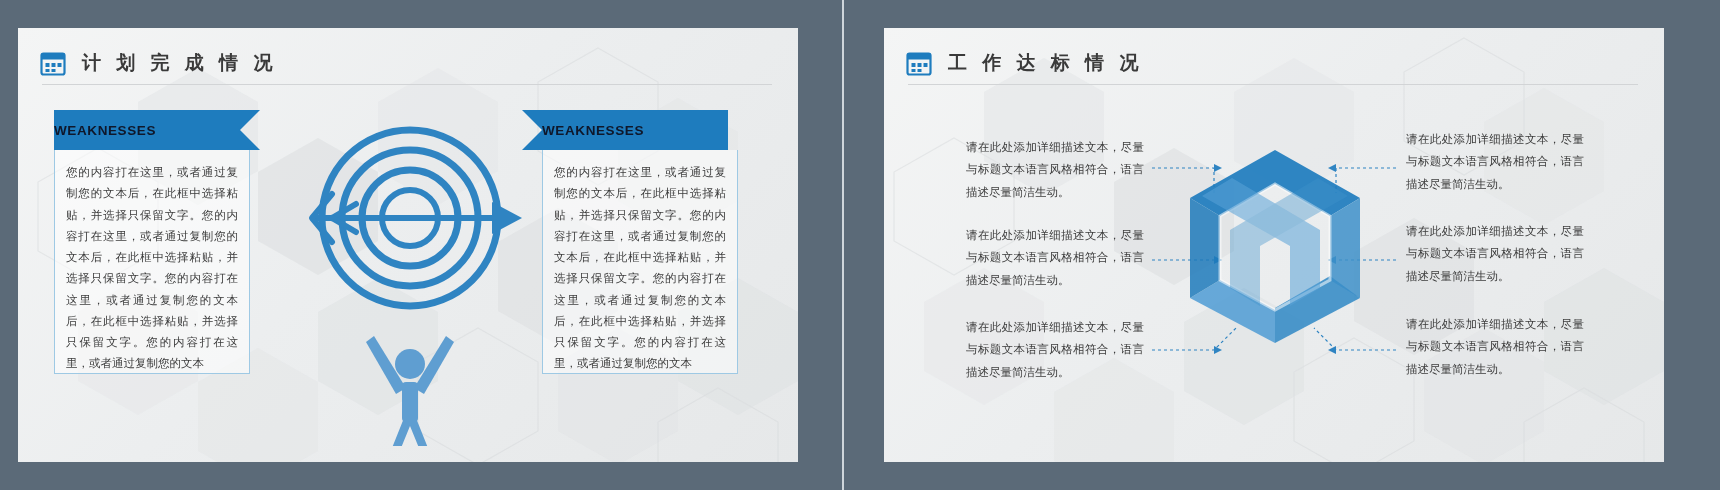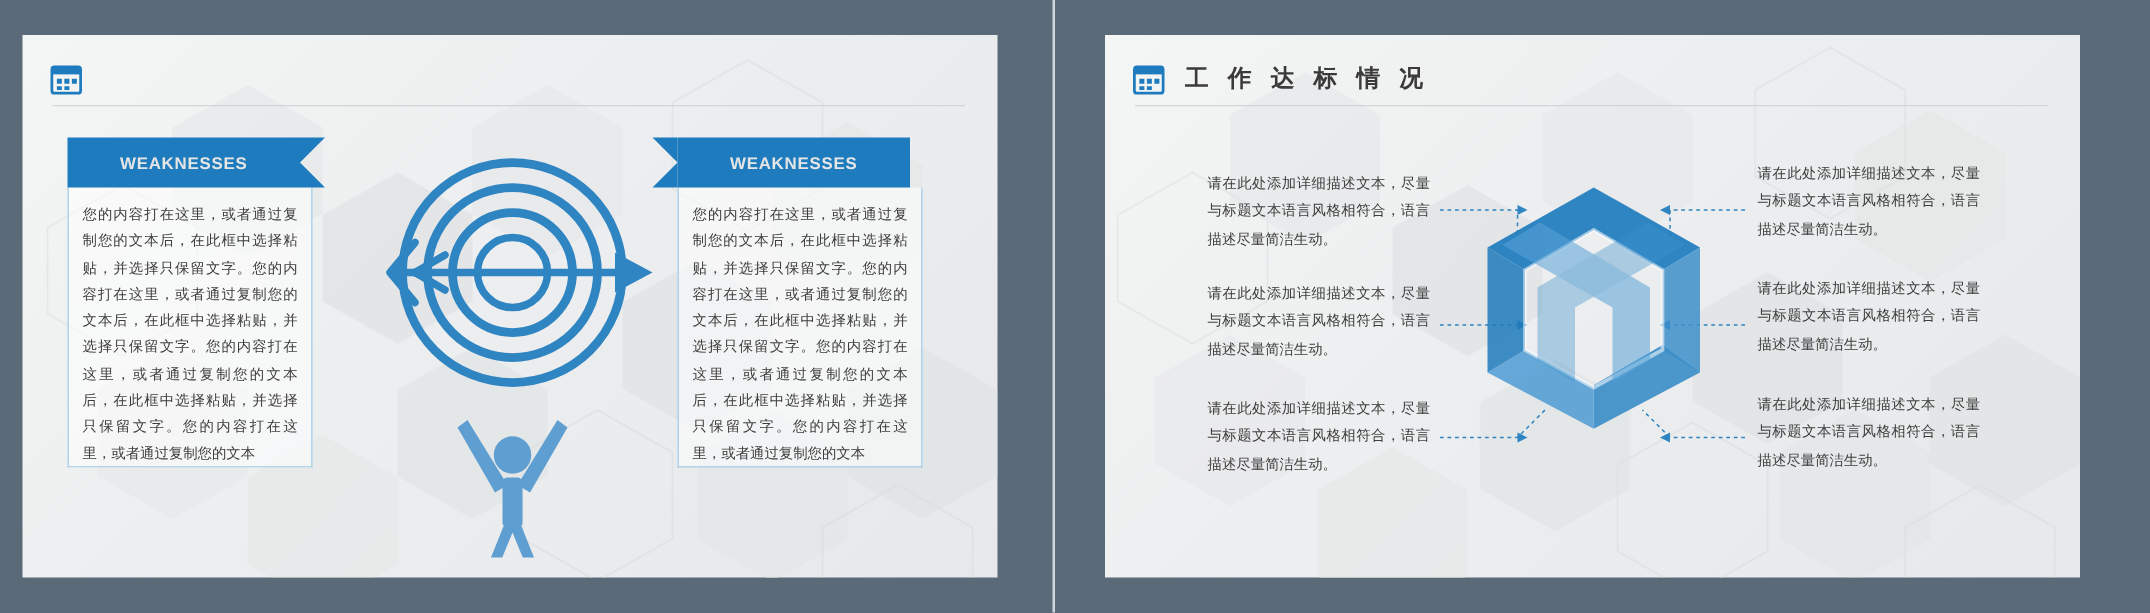--- a/index.html
+++ b/index.html
@@ -78,22 +78,21 @@
   }
   .ribbon-block.b1 { left: 36px; top: 82px; }
   .ribbon-block.b2 { left: 514px; top: 82px; }
 
   .ribbon {
     position: relative;
     height: 40px;
     background: #1e7cbe;
     display: flex;
     align-items: center;
-    justify-content: center;
-    color: #e5e5e5;
+    color: #0f172a;
     font-size: 13.5px;
     font-weight: bold;
     letter-spacing: 0.6px;
   }
   .ribbon .tail {
     position: absolute;
     top: 0;
     width: 0;
     height: 0;
   }
@@ -210,20 +209,21 @@
         <svg width="26" height="26" viewBox="0 0 26 26">
           <rect x="1.5" y="3.5" width="23" height="21" rx="2" fill="none" stroke="#1e7cbe" stroke-width="2.2"></rect>
           <rect x="1.5" y="3.5" width="23" height="6" fill="#1e7cbe"></rect>
           <rect x="5.5" y="13" width="4" height="4" fill="#1e7cbe"></rect>
           <rect x="11.5" y="13" width="4" height="4" fill="#1e7cbe"></rect>
           <rect x="17.5" y="13" width="4" height="4" fill="#1e7cbe"></rect>
           <rect x="5.5" y="19" width="4" height="3" fill="#1e7cbe"></rect>
           <rect x="11.5" y="19" width="4" height="3" fill="#1e7cbe"></rect>
         </svg>
       </span>
+      <span class="title-text">计 划 完 成 情 况</span>
     </div>
     <div class="header-rule"></div>
 
     <div class="ribbon-block b1">
       <div class="ribbon">
         <span>WEAKNESSES</span>
         <span class="tail"></span>
       </div>
       <div class="ribbon-body">您的内容打在这里，或者通过复制您的文本后，在此框中选择粘贴，并选择只保留文字。您的内容打在这里，或者通过复制您的文本后，在此框中选择粘贴，并选择只保留文字。您的内容打在这里，或者通过复制您的文本后，在此框中选择粘贴，并选择只保留文字。您的内容打在这里，或者通过复制您的文本</div>
     </div>

